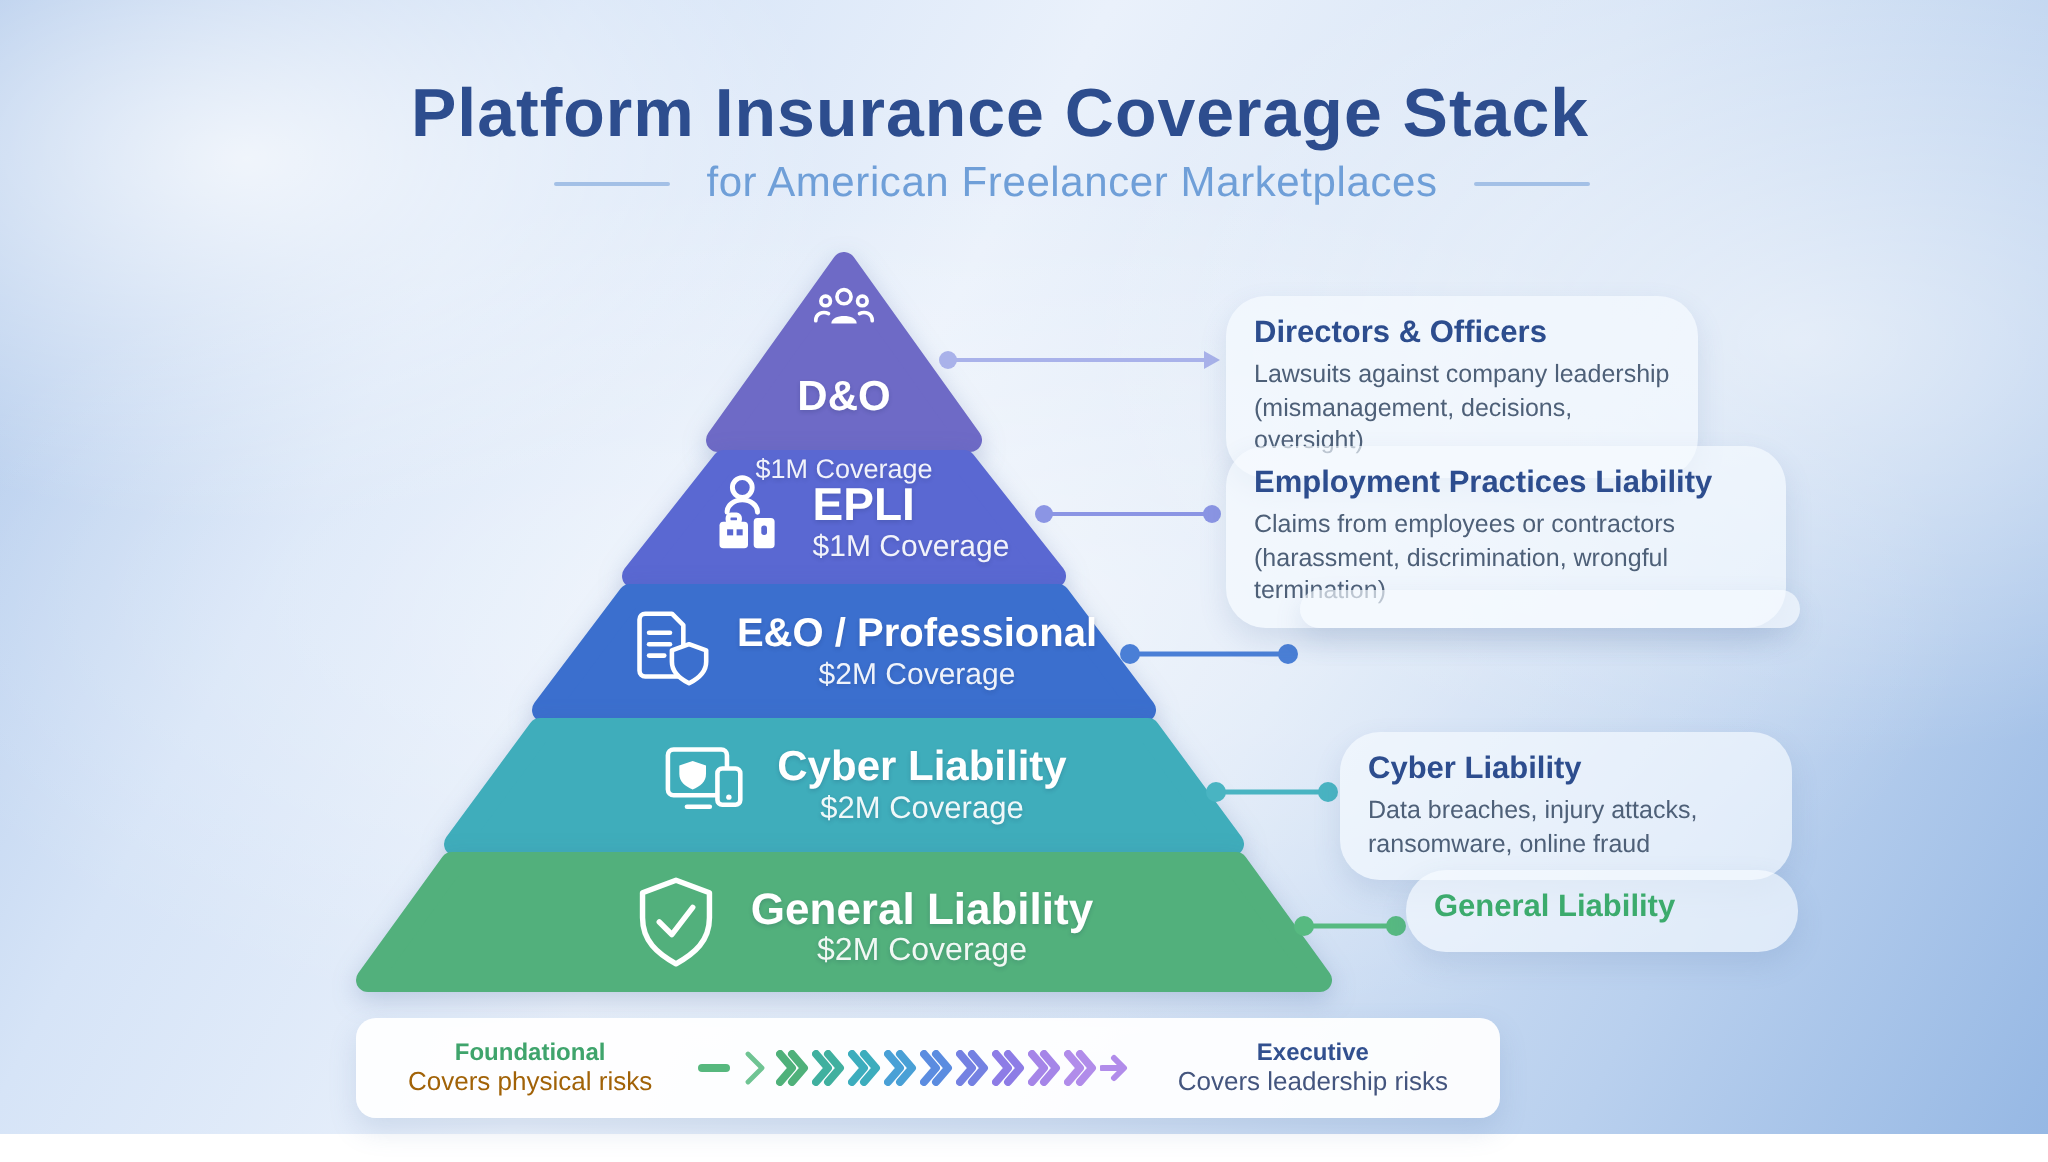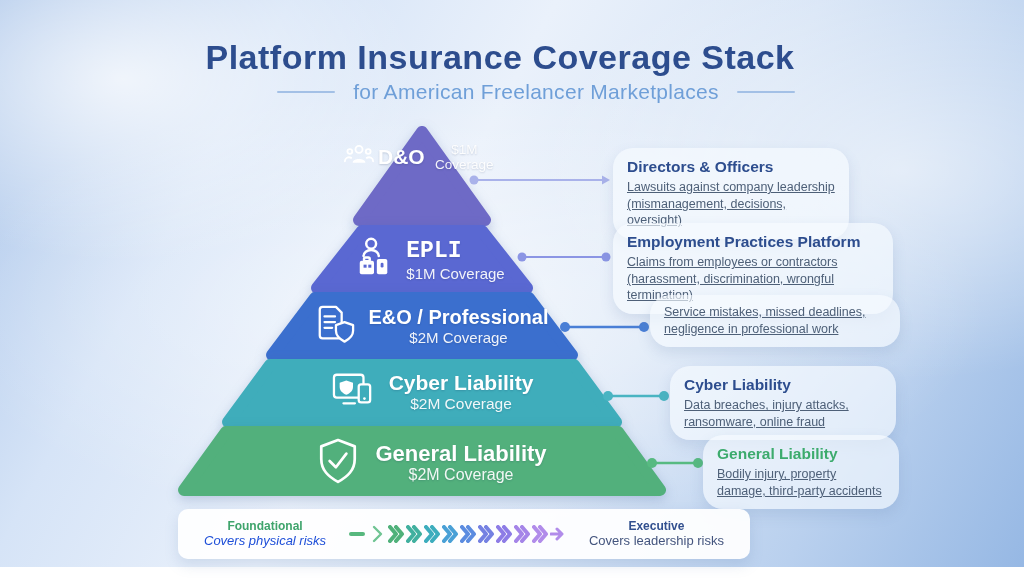--- a/index.html
+++ b/index.html
@@ -18,47 +18,47 @@
   .subtitle{font-size:21px;font-weight:500;color:#6f9fd8;letter-spacing:.3px;}
   .sub-dash{width:58px;height:2px;background:#a3c0e6;border-radius:2px;}
   svg.layer{position:absolute;left:0;top:0;width:1024px;height:581px;}
   .tier-poly{stroke-width:12;stroke-linejoin:round;filter:drop-shadow(0 4px 6px rgba(60,90,150,0.25));}
   .tier-content{display:flex;align-items:center;justify-content:center;color:#fff;
     text-shadow:0 1px 2px rgba(20,40,80,0.18);}
   .tier-col{display:flex;flex-direction:column;align-items:center;line-height:1.15;}
   .tier-col.left{align-items:flex-start;}
   .tier-name{font-weight:700;}
   .tier-cov{color:rgba(255,255,255,0.92);font-weight:400;}
-  .t1{left:342px;top:142px;width:160px;flex-direction:row;gap:2px;text-align:center;}
+  .t1{left:342px;top:142px;width:160px;flex-direction:column;gap:16px;text-align:center;}
   .t1 .tier-name{font-size:21px;} .t1 .tier-cov{font-size:13.5px;}
   .t2{left:320px;top:236px;width:220px;gap:13px;}
-  .t2 .tier-name{font-size:23px;font-family:Liberation Mono, monospace;} .t2 .tier-cov{font-size:15px;}
+  .t2 .tier-name{font-size:23px;} .t2 .tier-cov{font-size:15px;}
   .t3{left:282px;top:303px;width:300px;gap:13px;justify-content:center;}
   .t3 .tier-name{font-size:20px;} .t3 .tier-cov{font-size:15px;}
   .t4{left:272px;top:370px;width:320px;gap:14px;}
   .t4 .tier-name{font-size:21px;} .t4 .tier-cov{font-size:15.5px;}
   .t5{left:242px;top:438px;width:380px;gap:16px;}
   .t5 .tier-name{font-size:22px;} .t5 .tier-cov{font-size:16px;}
   .anno{border-radius:20px;background:rgba(246,250,255,0.66);
     box-shadow:0 6px 14px rgba(90,120,170,0.16);padding:9px 14px 10px 14px;line-height:1.32;}
   .anno-title{font-size:15.5px;font-weight:700;color:#2d4d8e;margin-bottom:2px;}
-  .anno-body{font-size:12.5px;color:#4e6078;text-decoration:underline;}
+  .anno-body{font-size:12.5px;color:#4e6078;}
   .a1{left:613px;top:148px;width:208px;}
   .a2{left:613px;top:223px;width:252px;}
   .a3{left:650px;top:295px;width:222px;}
   .a4{left:670px;top:366px;width:198px;}
   .a5{left:703px;top:435px;width:168px;}
   .a5 .anno-title{color:#3cab6d;}
   .legend-bar{left:178px;top:509px;width:572px;height:50px;border-radius:10px;
     background:rgba(255,255,255,0.93);box-shadow:0 6px 14px rgba(90,120,170,0.18);
     display:flex;align-items:center;justify-content:space-between;padding:0 26px;box-sizing:border-box;}
   .legend-col{display:flex;flex-direction:column;align-items:center;line-height:1.2;}
   .legend-title{font-size:12px;font-weight:700;}
   .legend-sub{font-size:13px;}
-  .legend-left .legend-title{color:#3fa46c;} .legend-left .legend-sub{color:#1d4ed8;font-style:italic;}
+  .legend-left .legend-title{color:#3fa46c;} .legend-left .legend-sub{color:#a16207;}
   .legend-right .legend-title{color:#32508f;} .legend-right .legend-sub{color:#44557e;}
   .arrow-track{display:flex;align-items:center;gap:1px;}
   .arrow-dash{width:16px;height:4px;border-radius:2px;margin-right:4px;}
 </style>
 </head>
 <body>
 
 <div class="canvas">
 
   <div class="abs page-title">Platform Insurance Coverage Stack</div>
@@ -180,33 +180,31 @@
       <div class="tier-name">General Liability</div>
       <div class="tier-cov">$2M Coverage</div>
     </div>
   </div>
 
   <div class="abs anno a1">
     <div class="anno-title">Directors &amp; Officers</div>
     <div class="anno-body">Lawsuits against company leadership (mismanagement, decisions, oversight)</div>
   </div>
   <div class="abs anno a2">
-    <div class="anno-title">Employment Practices Platform</div>
+    <div class="anno-title">Employment Practices Liability</div>
     <div class="anno-body">Claims from employees or contractors (harassment, discrimination, wrongful termination)</div>
   </div>
   <div class="abs anno a3">
-    <div class="anno-body">Service mistakes, missed deadlines, negligence in professional work</div>
   </div>
   <div class="abs anno a4">
     <div class="anno-title">Cyber Liability</div>
     <div class="anno-body">Data breaches, injury attacks, ransomware, online fraud</div>
   </div>
   <div class="abs anno a5">
     <div class="anno-title">General Liability</div>
-    <div class="anno-body">Bodily injury, property damage, third-party accidents</div>
   </div>
 
   <div class="abs legend-bar">
     <div class="legend-col legend-left">
       <div class="legend-title">Foundational</div>
       <div class="legend-sub">Covers physical risks</div>
     </div>
     <div class="arrow-track" id="arrow-track">
       <div class="arrow-dash" id="arrow-dash" style="background: rgb(87, 184, 126);"></div>
     <svg width="17" height="18" viewBox="0 0 17 18">

